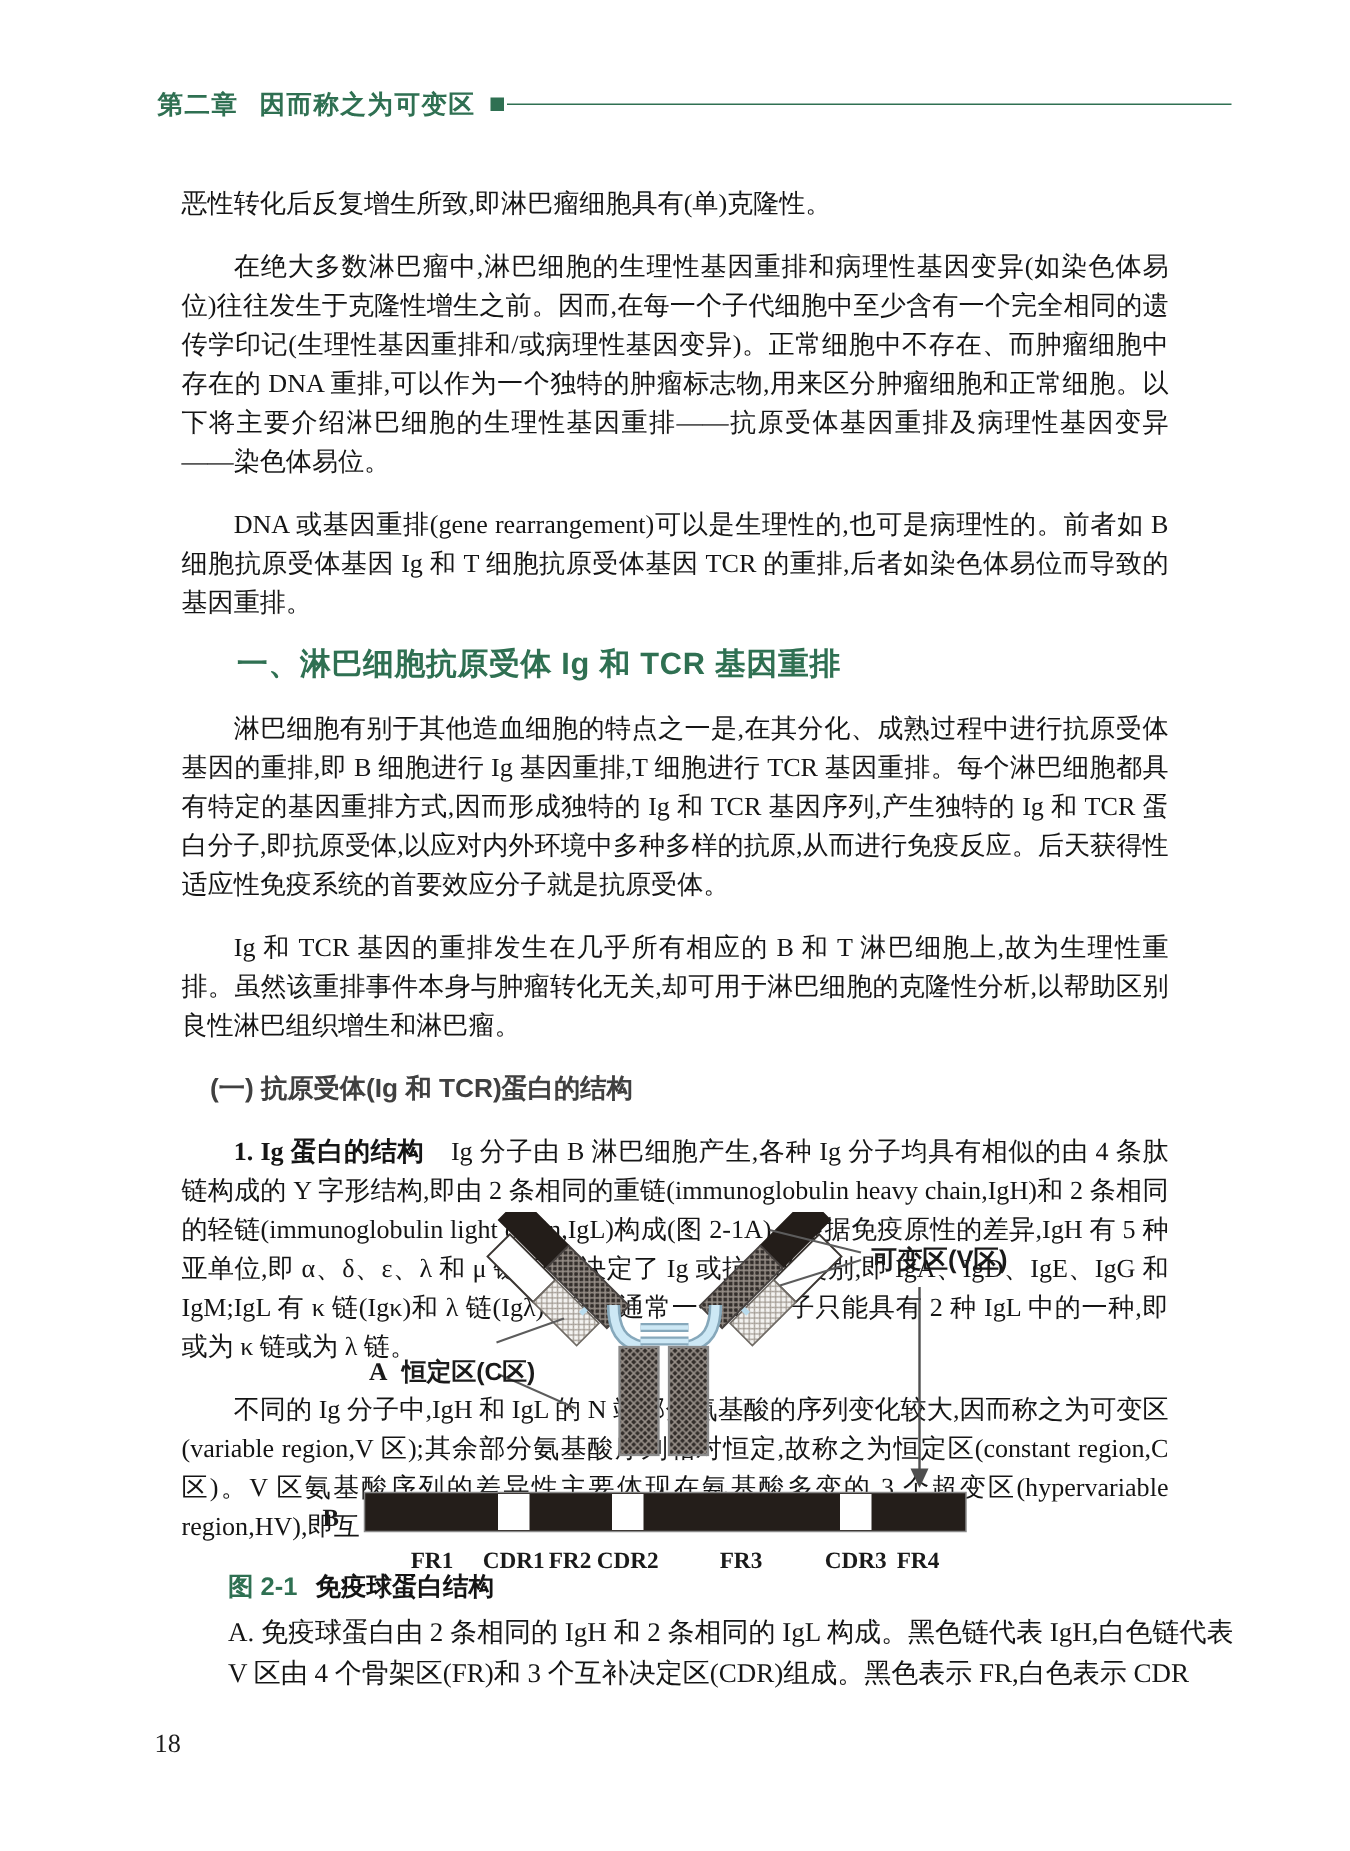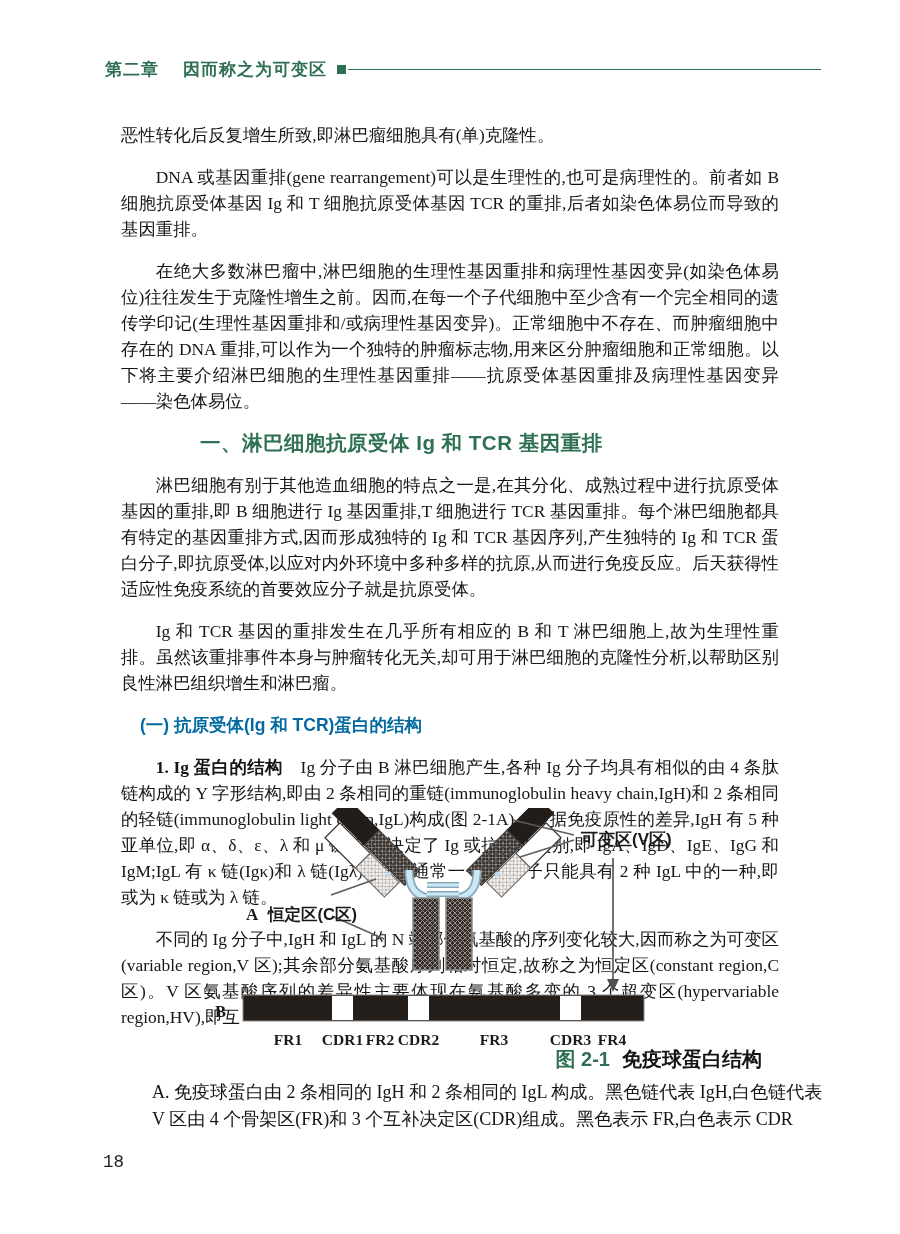--- a/index.html
+++ b/index.html
@@ -8,76 +8,76 @@
     background:#ffffff; overflow:hidden;
     font-family:"Liberation Serif","DejaVu Serif",serif; color:#151515;
   }
   
   .running-head {
     position:absolute; left:105px; top:58px; width:716px;
     display:flex; align-items:center;
     font-family:"Liberation Sans","DejaVu Sans",sans-serif;
     font-weight:bold; font-size:17px; color:#2f7052; letter-spacing:1px;
   }
-  .running-head .chapter { margin-right:24px; }
+  .running-head .chapter { margin-right:14px; }
   .head-square { display:inline-block; width:9px; height:9px; background:#2f7052; margin:0 0 0 10px; }
   .head-rule { flex:1; height:1px; background:#2f7052; margin-left:2px; }
   
   .body-col {
     position:absolute; left:105px; top:106px; width:690px;
     font-size:17.4px; line-height:26px; text-align:justify;
   }
   .para { margin:16px; text-indent:2em; }
   .para.no-indent { text-indent:0; }
   .para .lead { font-weight:bold; }
   .sec-h1 {
     font-family:"Liberation Sans","DejaVu Sans",sans-serif;
     font-weight:bold; color:#2f7052; font-size:20.5px;
-    margin:7px 0 7px 95px; text-indent:0; line-height:26px; text-align:left; letter-spacing:0.5px;
+    margin:7px 0 7px 53px; text-indent:0; line-height:26px; text-align:left; letter-spacing:0.5px;
   }
   .sec-h2 {
     font-family:"Liberation Sans","DejaVu Sans",sans-serif;
-    font-weight:bold; color:#0369a1; font-size:17.5px;
+    font-weight:bold; color:#404040; font-size:17.5px;
     margin:0; text-indent:2em; line-height:26px; text-align:left;
   }
   
   .figure-svg { position:absolute; left:0; top:808px; }
   .fig-caption { position:absolute; left:152px; top:1046px; width:610px; }
   .cap-title {
-    text-align:right; font-family:"Liberation Sans","DejaVu Sans",sans-serif;
-    font-weight:bold; font-size:20px; margin-bottom:6px; color:#141414;
+    text-align:left; font-family:"Liberation Sans","DejaVu Sans",sans-serif;
+    font-weight:bold; font-size:17px; margin-bottom:6px; color:#141414;
   }
   .cap-title .tag { color:#2f7052; margin-right:12px; }
   .cap-line {
     font-size:18px; line-height:26.5px; white-space:nowrap; color:#151515;
   }
   
   .folio {
     position:absolute; left:103px; top:1152px;
-    font-family:Liberation Mono, monospace; font-size:17.5px; color:#1c1c1c;
+    font-family:Liberation Serif, serif; font-size:17.5px; color:#1c1c1c;
   }
   svg text { font-family:"Liberation Serif","DejaVu Serif",serif; }
   svg text.cjk { font-family:"Liberation Sans","DejaVu Sans",sans-serif; font-weight:bold; }
 </style>
 </head>
 <body>
 
 <div class="page">
 
   <div class="running-head">
     <span class="chapter">第二章</span>
     <span class="title">因而称之为可变区</span>
     <span class="head-square"></span>
     <span class="head-rule"></span>
   </div>
 
   <div class="body-col">
     <p class="para no-indent">恶性转化后反复增生所致,即淋巴瘤细胞具有(单)克隆性。</p>
+    <p class="para">在绝大多数淋巴瘤中,淋巴细胞的生理性基因重排和病理性基因变异(如染色体易位)往往发生于克隆性增生之前。因而,在每一个子代细胞中至少含有一个完全相同的遗传学印记(生理性基因重排和/或病理性基因变异)。正常细胞中不存在、而肿瘤细胞中存在的 DNA 重排,可以作为一个独特的肿瘤标志物,用来区分肿瘤细胞和正常细胞。以下将主要介绍淋巴细胞的生理性基因重排——抗原受体基因重排及病理性基因变异——染色体易位。</p>
     <p class="para">DNA 或基因重排(gene rearrangement)可以是生理性的,也可是病理性的。前者如 B 细胞抗原受体基因 Ig 和 T 细胞抗原受体基因 TCR 的重排,后者如染色体易位而导致的基因重排。</p>
-    <p class="para">在绝大多数淋巴瘤中,淋巴细胞的生理性基因重排和病理性基因变异(如染色体易位)往往发生于克隆性增生之前。因而,在每一个子代细胞中至少含有一个完全相同的遗传学印记(生理性基因重排和/或病理性基因变异)。正常细胞中不存在、而肿瘤细胞中存在的 DNA 重排,可以作为一个独特的肿瘤标志物,用来区分肿瘤细胞和正常细胞。以下将主要介绍淋巴细胞的生理性基因重排——抗原受体基因重排及病理性基因变异——染色体易位。</p>
     <h2 class="sec-h1">一、淋巴细胞抗原受体 Ig 和 TCR 基因重排</h2>
     <p class="para">淋巴细胞有别于其他造血细胞的特点之一是,在其分化、成熟过程中进行抗原受体基因的重排,即 B 细胞进行 Ig 基因重排,T 细胞进行 TCR 基因重排。每个淋巴细胞都具有特定的基因重排方式,因而形成独特的 Ig 和 TCR 基因序列,产生独特的 Ig 和 TCR 蛋白分子,即抗原受体,以应对内外环境中多种多样的抗原,从而进行免疫反应。后天获得性适应性免疫系统的首要效应分子就是抗原受体。</p>
     <p class="para">Ig 和 TCR 基因的重排发生在几乎所有相应的 B 和 T 淋巴细胞上,故为生理性重排。虽然该重排事件本身与肿瘤转化无关,却可用于淋巴细胞的克隆性分析,以帮助区别良性淋巴组织增生和淋巴瘤。</p>
     <h3 class="sec-h2">(一) 抗原受体(Ig 和 TCR)蛋白的结构</h3>
     <p class="para"><b class="lead">1. Ig 蛋白的结构</b><span>　Ig 分子由 B 淋巴细胞产生,各种 Ig 分子均具有相似的由 4 条肽链构成的 Y 字形结构,即由 2 条相同的重链(immunoglobulin heavy chain,IgH)和 2 条相同的轻链(immunoglobulin light chain,IgL)构成(图 2-1A)。根据免疫原性的差异,IgH 有 5 种亚单位,即 α、δ、ε、λ 和 μ 链,它们决定了 Ig 或抗体的类别,即 IgA、IgD、IgE、IgG 和 IgM;IgL 有 κ 链(Igκ)和 λ 链(Igλ)2 种。通常一个 Ig 分子只能具有 2 种 IgL 中的一种,即或为 κ 链或为 λ 链。</span></p>
     <p class="para">不同的 Ig 分子中,IgH 和 IgL 的 N 端部分氨基酸的序列变化较大,因而称之为可变区(variable region,V 区);其余部分氨基酸序列相对恒定,故称之为恒定区(constant region,C 区)。V 区氨基酸序列的差异性主要体现在氨基酸多变的 3 个超变区(hypervariable region,HV),即互</p>
   </div>
 
   <svg class="figure-svg" width="900" height="246" viewBox="0 0 900 246">
     <defs>

